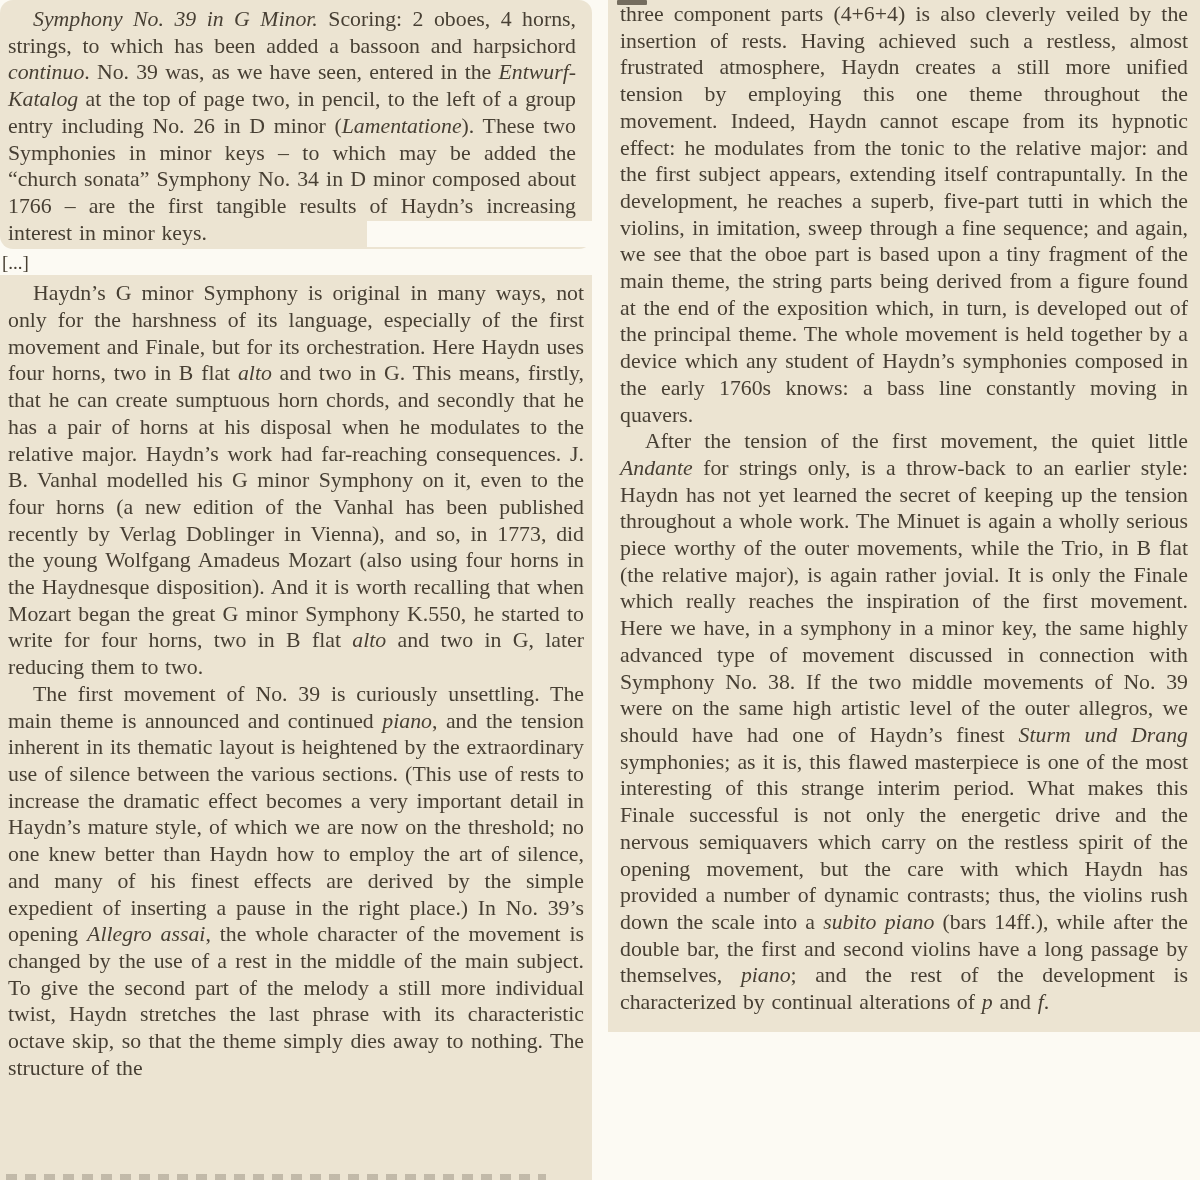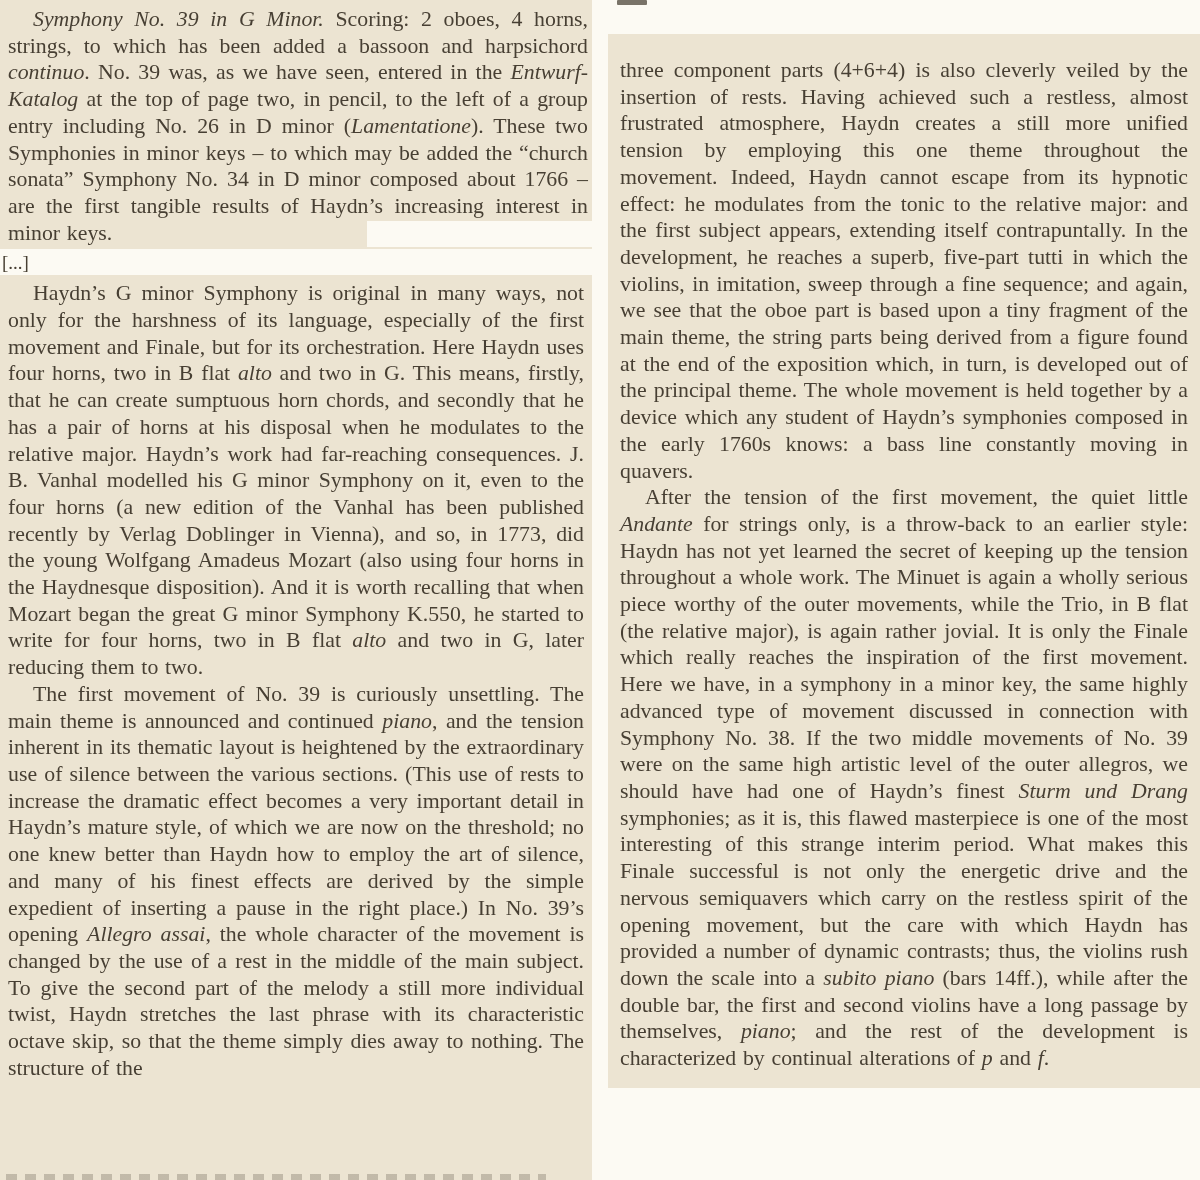--- a/index.html
+++ b/index.html
@@ -13,23 +13,23 @@
     width:1200px;height:1180px;
     overflow:hidden;
     background:var(--page-bg);
     font-family:"Liberation Serif", serif;
     color:var(--ink);
   }
   .col{position:absolute;top:0;}
   .col-left{left:0;width:592px;}
   .col-right{left:608px;width:592px;}
   .snippet{background:var(--paper);}
-  .snippet-intro{position:relative;padding:6px 4px 3px 8px;}
+  .snippet-intro{position:relative;padding:6px 16px 3px 8px;border-radius:13px;}
   .snippet-left-body{padding:5px 8px 30px 8px;min-height:920px;}
-  .snippet-right-body{padding:23px 12px 16px 12px;margin-top:34px;}
+  .snippet-right-body{padding:1px 12px 16px 12px;}
   p.body-par{
     margin:0;
     font-size:21.8px;
     line-height:26.7px;
     text-align:justify;
     word-spacing:0.06em;
   }
   p.indent{text-indent:25px;}
   .omission{
     font-size:19px;

